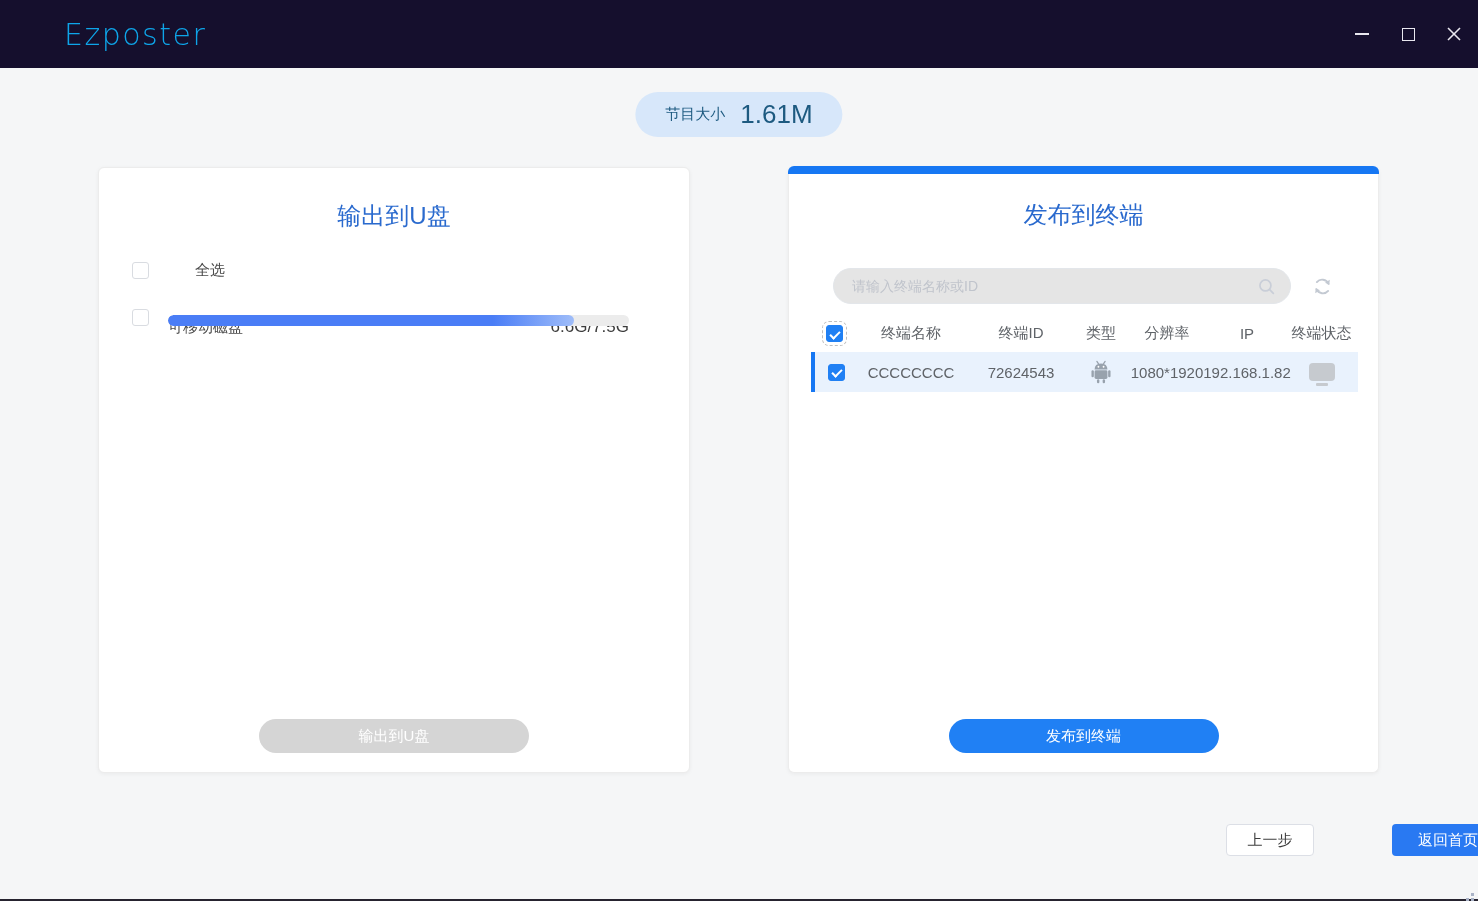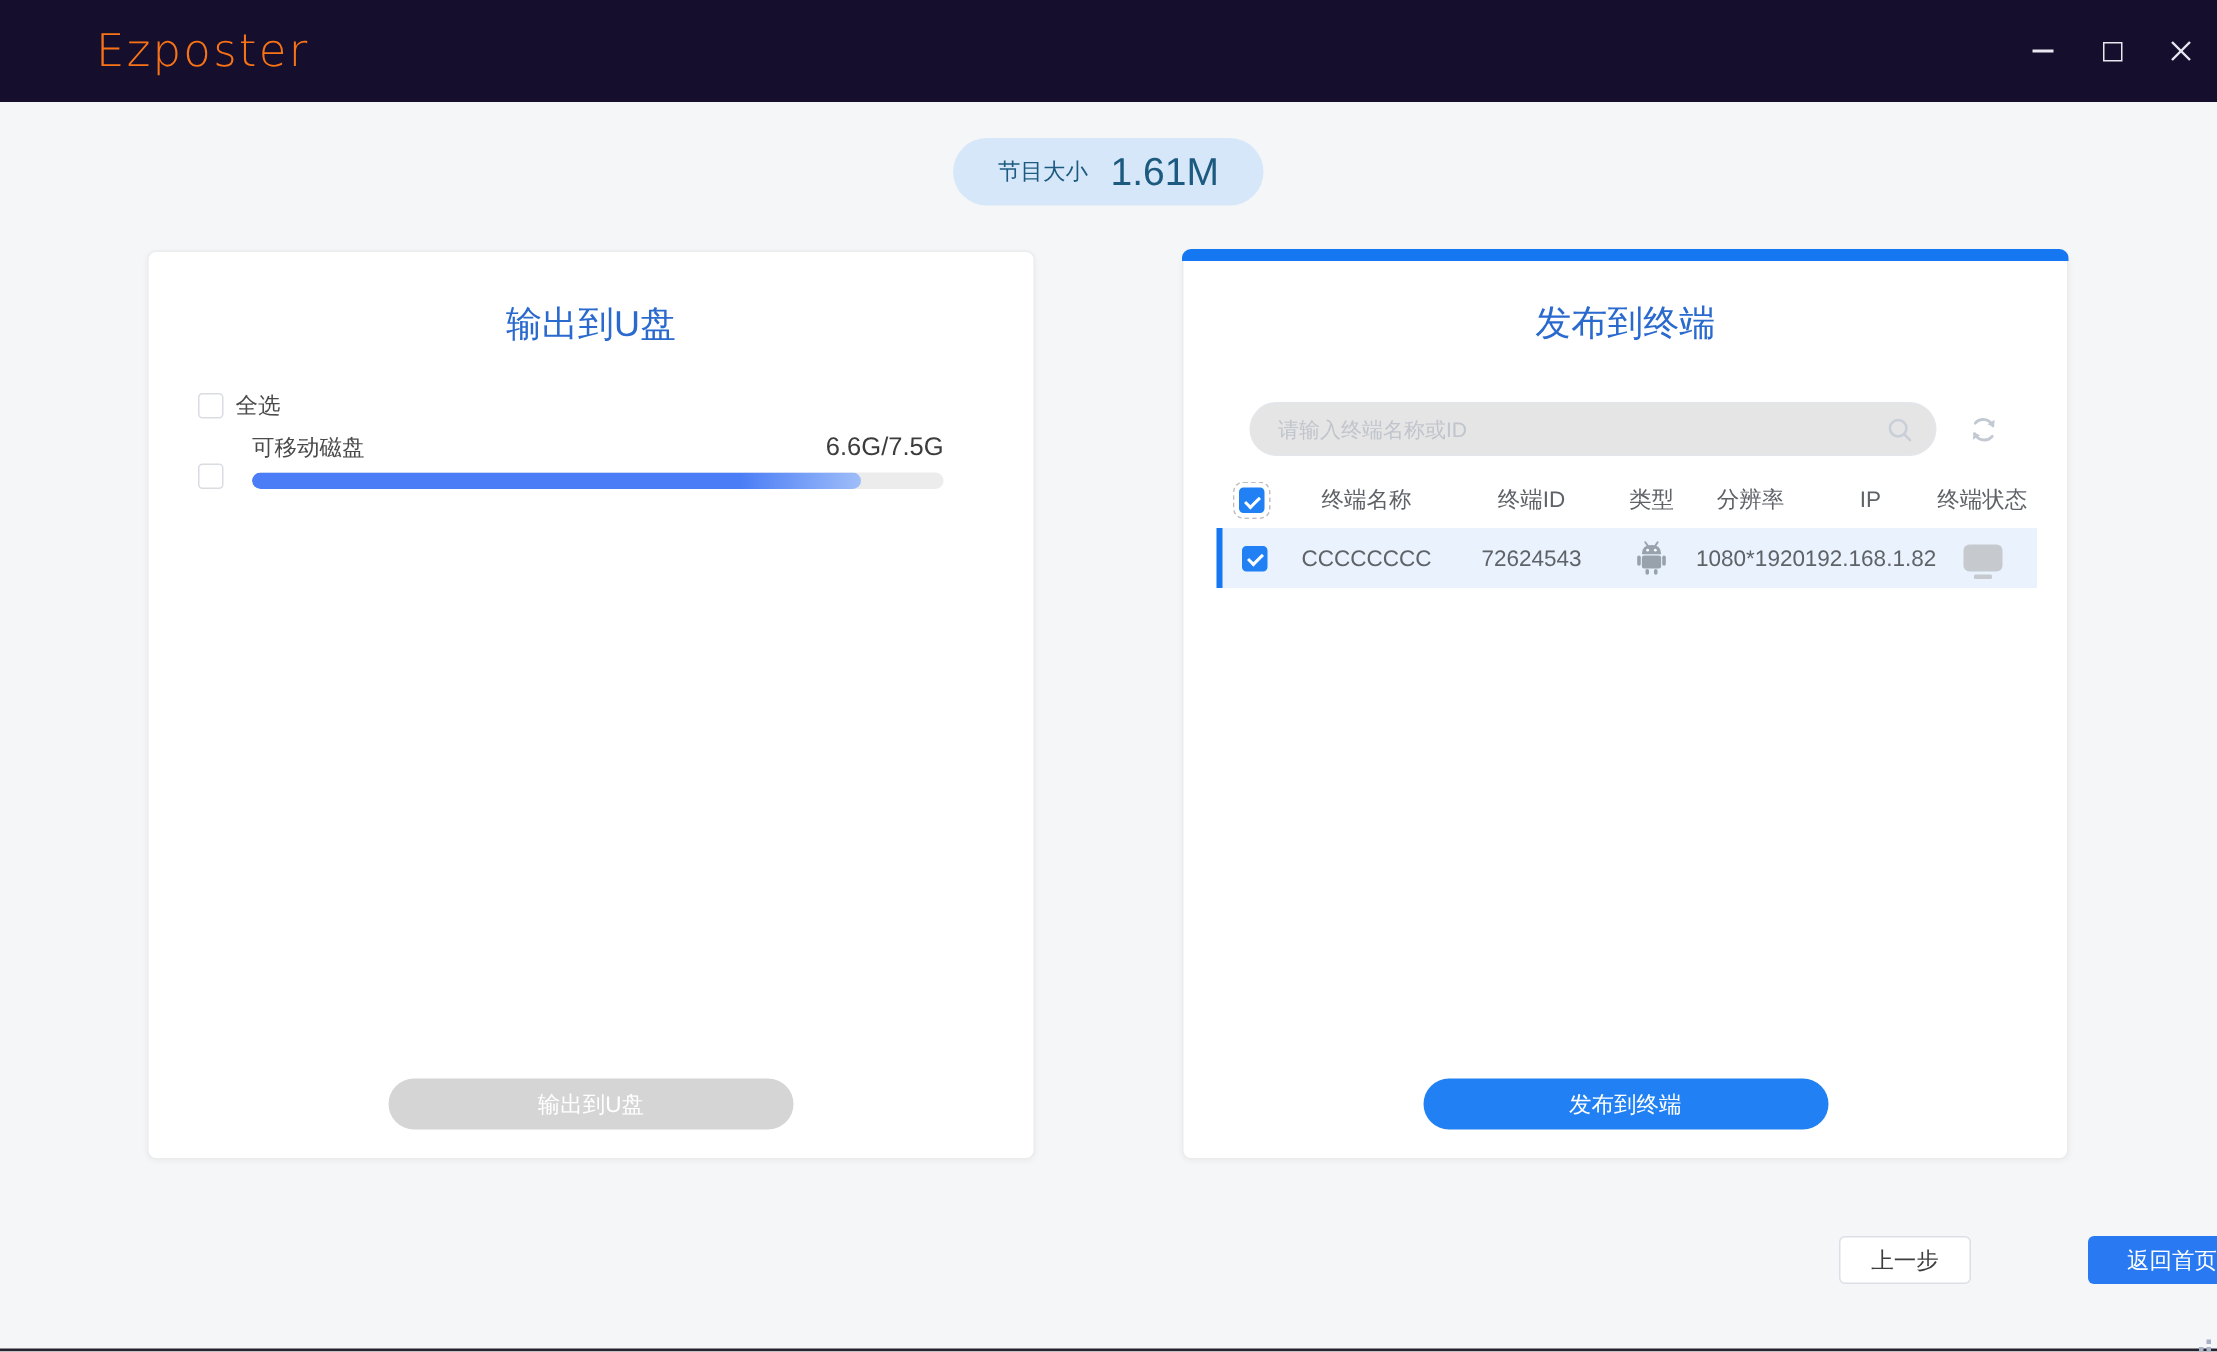--- a/index.html
+++ b/index.html
@@ -7,21 +7,21 @@
   body {
     font-family:"Liberation Sans","DejaVu Sans",sans-serif;
     background:#f5f6f7; position:relative; color:#4a4a4a;
   }
   
   .titlebar {
     position:absolute; top:0; left:0; width:100%; height:68px;
     background:#150f2d; display:flex; align-items:center;
   }
   .logo {
-    margin-left:64px; color:#f97316; font-size:30px; font-weight:200;
+    margin-left:64px; color:#0ea5e9; font-size:30px; font-weight:200;
     letter-spacing:1.5px; font-family:"DejaVu Sans","Liberation Sans",sans-serif;
   }
   .win-controls {
     position:absolute; right:16px; top:0; height:100%;
     display:flex; align-items:center; gap:30px;
   }
   .win-btn { width:16px; height:16px; display:flex; align-items:center; justify-content:center; cursor:pointer; }
   .ic-min { width:14px; height:0; border-bottom:2px solid #e9e7ef; }
   .ic-max { width:13px; height:13px; border:1.5px solid #e9e7ef; }
   
@@ -53,27 +53,27 @@
     background:#fff; position:relative; cursor:pointer; flex:0 0 auto;
   }
   .checkbox.checked { background:#2080f4; border-color:#2080f4; }
   .checkbox.checked::after {
     content:""; position:absolute; left:5.5px; top:2.5px; width:4px; height:8px;
     border-right:2px solid #fff; border-bottom:2px solid #fff; transform:rotate(45deg);
   }
   .checkbox.focus-dotted { outline:1px dashed #bfbfbf; outline-offset:3px; }
   
   .select-all { position:absolute; left:33px; top:93px; display:flex; align-items:center; gap:8px; }
-  .select-all .txt { font-size:15px; color:#4a4a4a; }
+  .select-all .txt { font-size:15px; color:#4a4a4a;margin-left:38px; }
   .disk-labels {
     position:absolute; left:69px; top:120px; width:461px;
     display:flex; justify-content:space-between; align-items:baseline;
   }
   .disk-labels .name { font-size:15px; color:#4a4a4a; }
-  .disk-labels .usage { font-size:17px; color:#3c3c3c; }
+  .disk-labels .usage { font-size:17px; color:#3c3c3c;margin-top:29px; }
   .disk-check { position:absolute; left:33px; top:141px; }
   .progress {
     position:absolute; left:69px; top:147px; width:461px; height:11px;
     border-radius:6px; background:#ececec; overflow:hidden;
   }
   .progress .fill {
     height:100%; border-radius:6px;
     background:linear-gradient(90deg,#4a7df6 0%,#4a7df6 80%,#9fbdf9 100%);
   }
   

